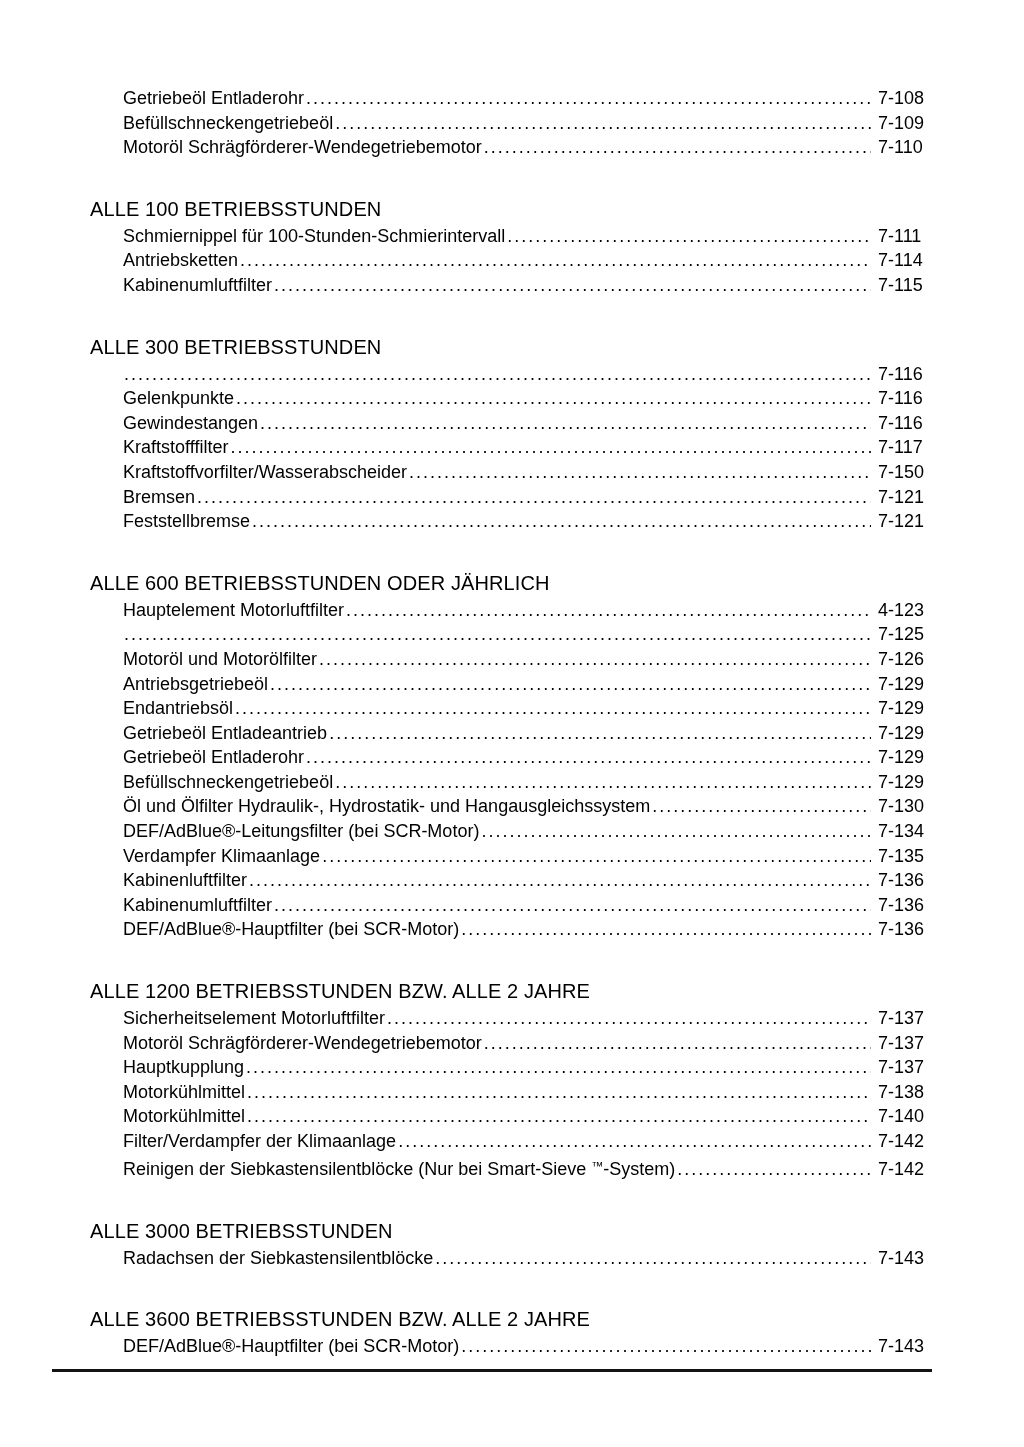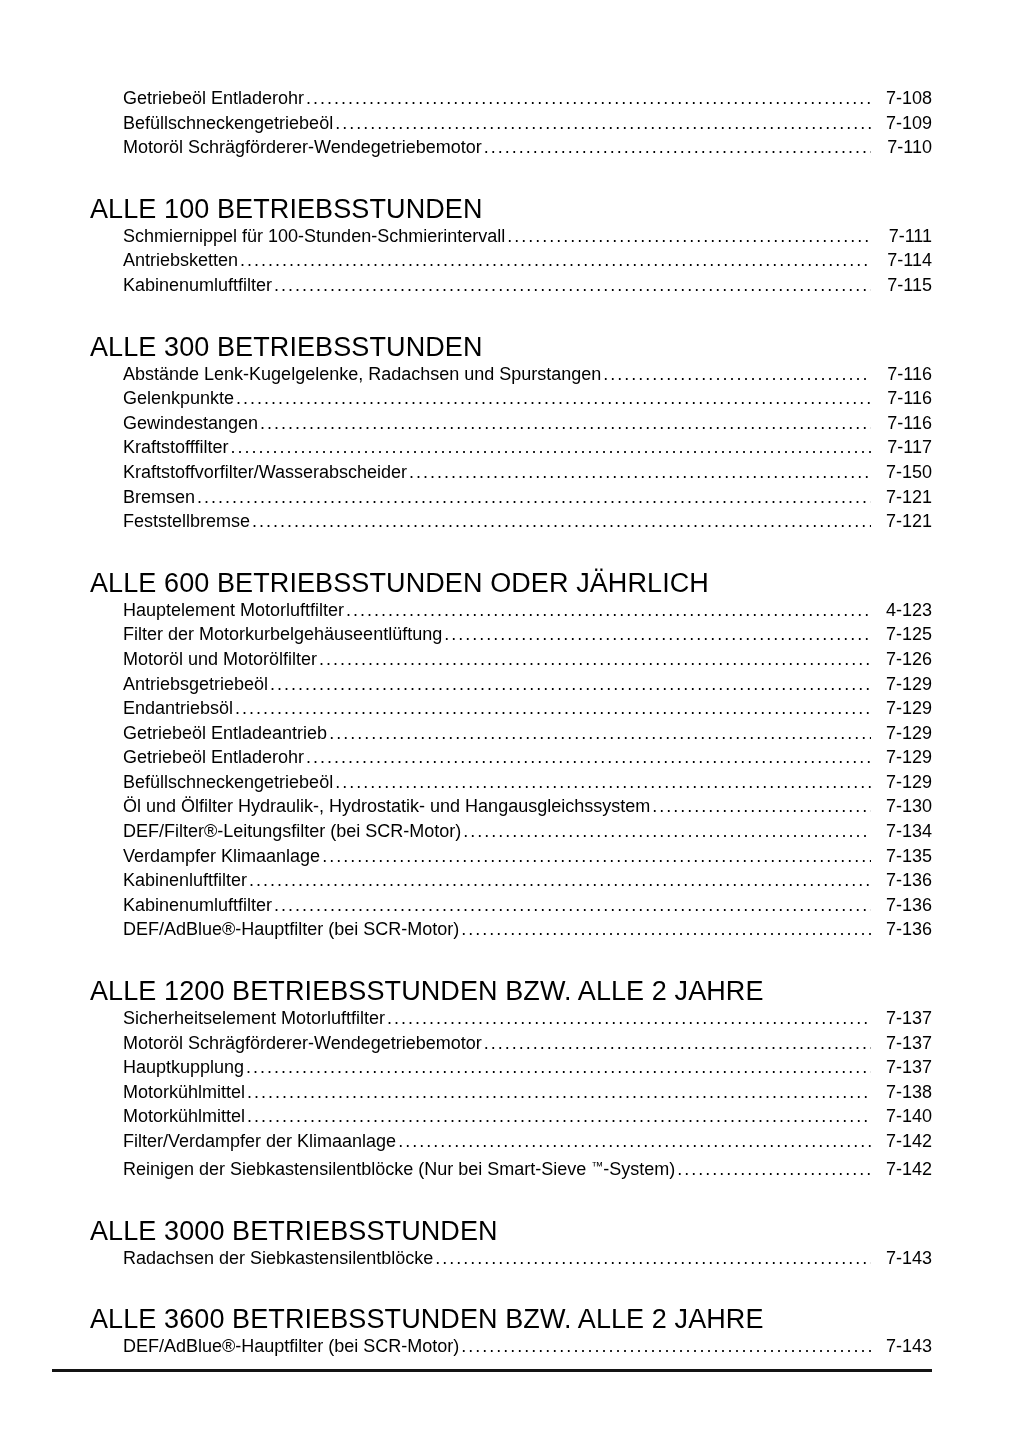--- a/index.html
+++ b/index.html
@@ -34,21 +34,21 @@
     top: 86px;
     width: 842px;
   }
 
   
   .section {
     display: block;
   }
 
   .section-heading {
-    font-size: 27px;
+    font-size: 20px;
     line-height: 30px;
     font-weight: 400;
     letter-spacing: 0.1px;
     white-space: nowrap;
     margin: 0;
     padding: 0;
     color: #000000;
   }
 
   .entries {
@@ -84,21 +84,21 @@
     letter-spacing: 2.0px;
     font-size: 18px;
     color: #000000;
   }
   .entry-leader::before {
     content: "........................................................................................................................................................................";
   }
 
   .entry-page {
     flex: 0 0 auto;
-    text-align: right;
+    text-align: left;
     min-width: 54px;
     padding-left: 5px;
   }
 
   
   .gap-lg { height: 34px; }
 
   .rule {
     position: absolute;
     left: 52px;
@@ -159,21 +159,20 @@
               <span class="entry-leader"></span>
               <span class="entry-page">7-115</span>
             </li>
           </ul>
         </div>
         <div class="gap-lg"></div>
         <div class="section">
           <div class="section-heading">ALLE 300 BETRIEBSSTUNDEN</div>
           <ul class="entries">
             <li class="entry">
-              <span class="entry-title">Abstände Lenk-Kugelgelenke, Radachsen und Spurstangen</span>
               <span class="entry-leader"></span>
               <span class="entry-page">7-116</span>
             </li>
             <li class="entry">
               <span class="entry-title">Gelenkpunkte</span>
               <span class="entry-leader"></span>
               <span class="entry-page">7-116</span>
             </li>
             <li class="entry">
               <span class="entry-title">Gewindestangen</span>
@@ -205,21 +204,20 @@
         <div class="gap-lg"></div>
         <div class="section">
           <div class="section-heading">ALLE 600 BETRIEBSSTUNDEN ODER JÄHRLICH</div>
           <ul class="entries">
             <li class="entry">
               <span class="entry-title">Hauptelement Motorluftfilter</span>
               <span class="entry-leader"></span>
               <span class="entry-page">4-123</span>
             </li>
             <li class="entry">
-              <span class="entry-title">Filter der Motorkurbelgehäuseentlüftung</span>
               <span class="entry-leader"></span>
               <span class="entry-page">7-125</span>
             </li>
             <li class="entry">
               <span class="entry-title">Motoröl und Motorölfilter</span>
               <span class="entry-leader"></span>
               <span class="entry-page">7-126</span>
             </li>
             <li class="entry">
               <span class="entry-title">Antriebsgetriebeöl</span>
@@ -245,21 +243,21 @@
               <span class="entry-title">Befüllschneckengetriebeöl</span>
               <span class="entry-leader"></span>
               <span class="entry-page">7-129</span>
             </li>
             <li class="entry">
               <span class="entry-title">Öl und Ölfilter Hydraulik-, Hydrostatik- und Hangausgleichssystem</span>
               <span class="entry-leader"></span>
               <span class="entry-page">7-130</span>
             </li>
             <li class="entry">
-              <span class="entry-title">DEF/Filter®-Leitungsfilter (bei SCR-Motor)</span>
+              <span class="entry-title">DEF/AdBlue®-Leitungsfilter (bei SCR-Motor)</span>
               <span class="entry-leader"></span>
               <span class="entry-page">7-134</span>
             </li>
             <li class="entry">
               <span class="entry-title">Verdampfer Klimaanlage</span>
               <span class="entry-leader"></span>
               <span class="entry-page">7-135</span>
             </li>
             <li class="entry">
               <span class="entry-title">Kabinenluftfilter</span>

